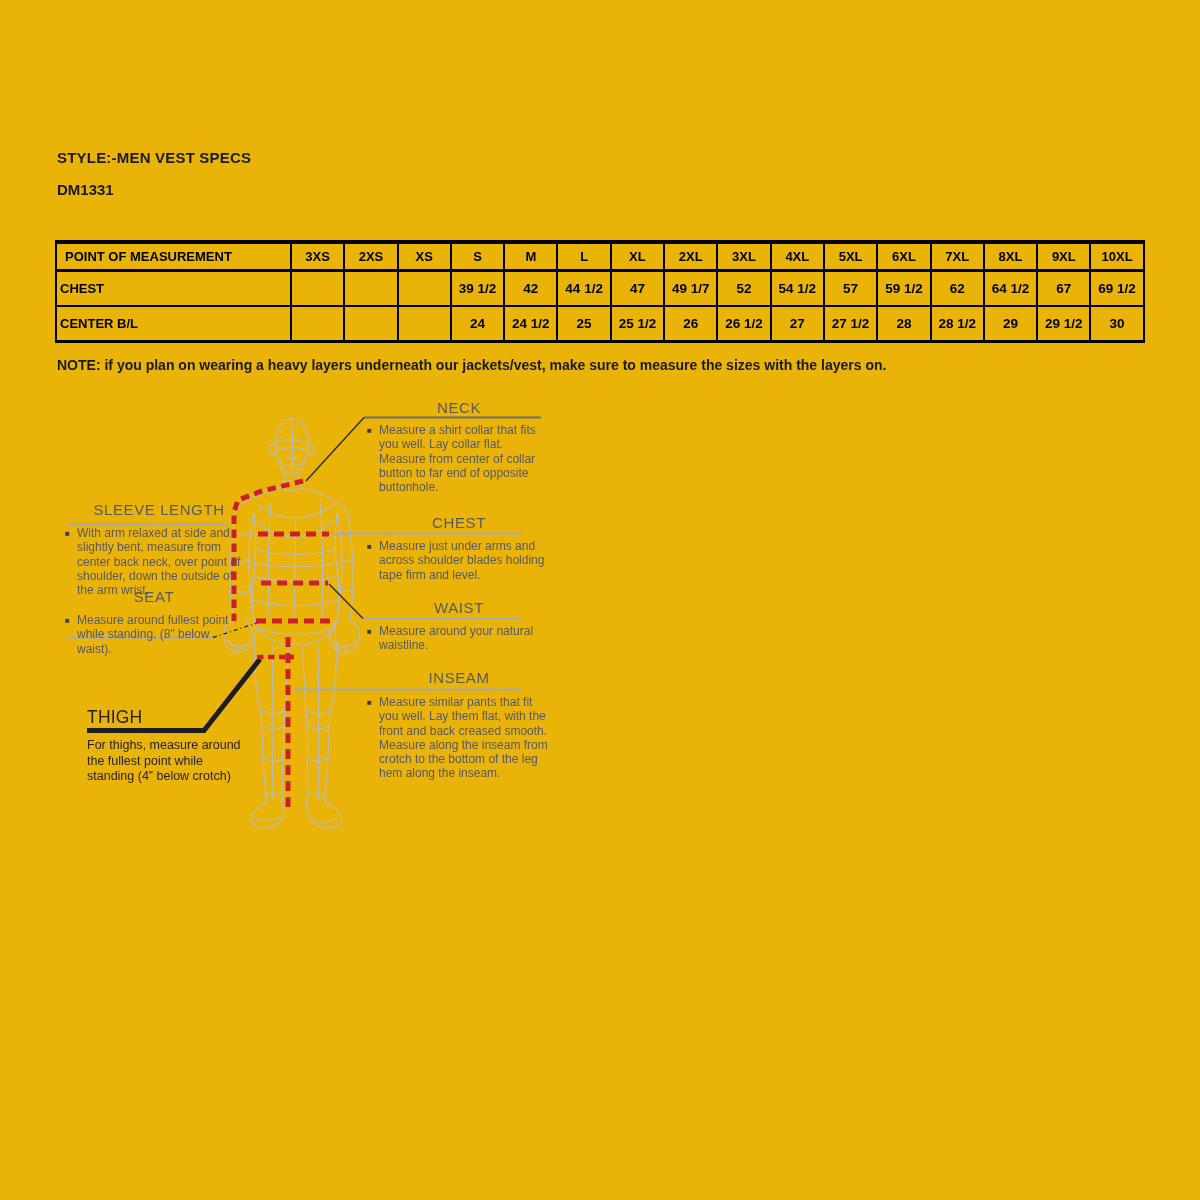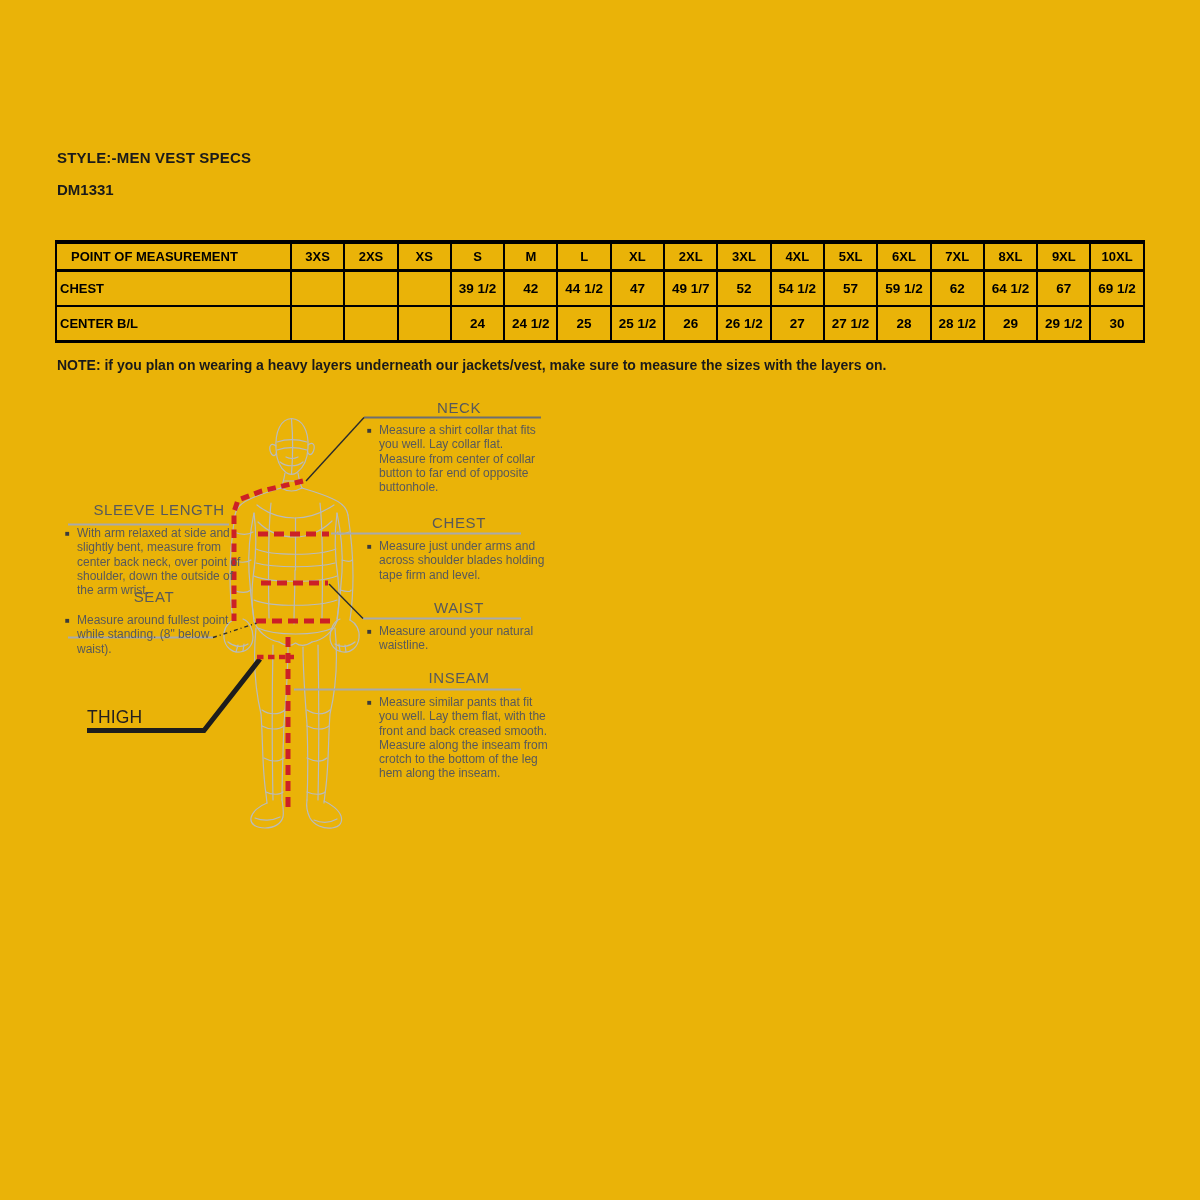--- a/index.html
+++ b/index.html
@@ -9,21 +9,21 @@
   
   .doc-title{position:absolute;left:57px;top:149px;font-size:15px;font-weight:bold;color:#1a1a1a;letter-spacing:.2px;}
   .doc-code{position:absolute;left:57px;top:181px;font-size:15px;font-weight:bold;color:#1a1a1a;}
   .doc-note{position:absolute;left:57px;top:357px;font-size:14px;font-weight:bold;color:#1a1a1a;}
 
   
   .size-table{position:absolute;left:55px;top:240px;width:1088px;border-collapse:collapse;table-layout:fixed;
               border:2px solid #000;border-top:4px solid #000;border-bottom:3px solid #000;}
   .size-table th,.size-table td{border:2px solid #000;color:#000;font-weight:bold;overflow:hidden;white-space:nowrap;}
   .size-table thead th{height:23px;font-size:13px;text-align:center;border-bottom:3px solid #000;}
-  .size-table thead th.pom{text-align:left;padding-left:14px;}
+  .size-table thead th.pom{text-align:left;padding-left:8px;}
   .size-table td{height:31px;font-size:13.5px;text-align:center;}
   .size-table td.rowlabel{text-align:left;padding-left:3px;font-size:13px;}
 
   
   .fig-svg{position:absolute;left:0;top:388px;}
 
   
   .sec{position:absolute;color:#58595b;}
   .sec-title{font-size:15px;letter-spacing:.6px;color:#58595b;text-align:center;}
   .sec-desc{position:relative;font-size:12px;line-height:14.3px;color:#58595b;padding-left:13px;}
@@ -282,15 +282,18 @@
   <div class="sec" id="blk-seat">
     <div class="sec-title">SEAT</div>
     <div class="sec-desc">
       <span class="bullet">■</span>
       <span>Measure around fullest point while standing. (8" below waist).</span>
     </div>
   </div>
 
   <div class="sec" id="blk-thigh">
     <div class="thigh-title">THIGH</div>
+    <div class="sec-desc no-bullet thigh-desc">
+      <span>For thighs, measure around the fullest point while standing (4” below crotch)</span>
+    </div>
   </div>
 
 </div>
 
 </body></html>

